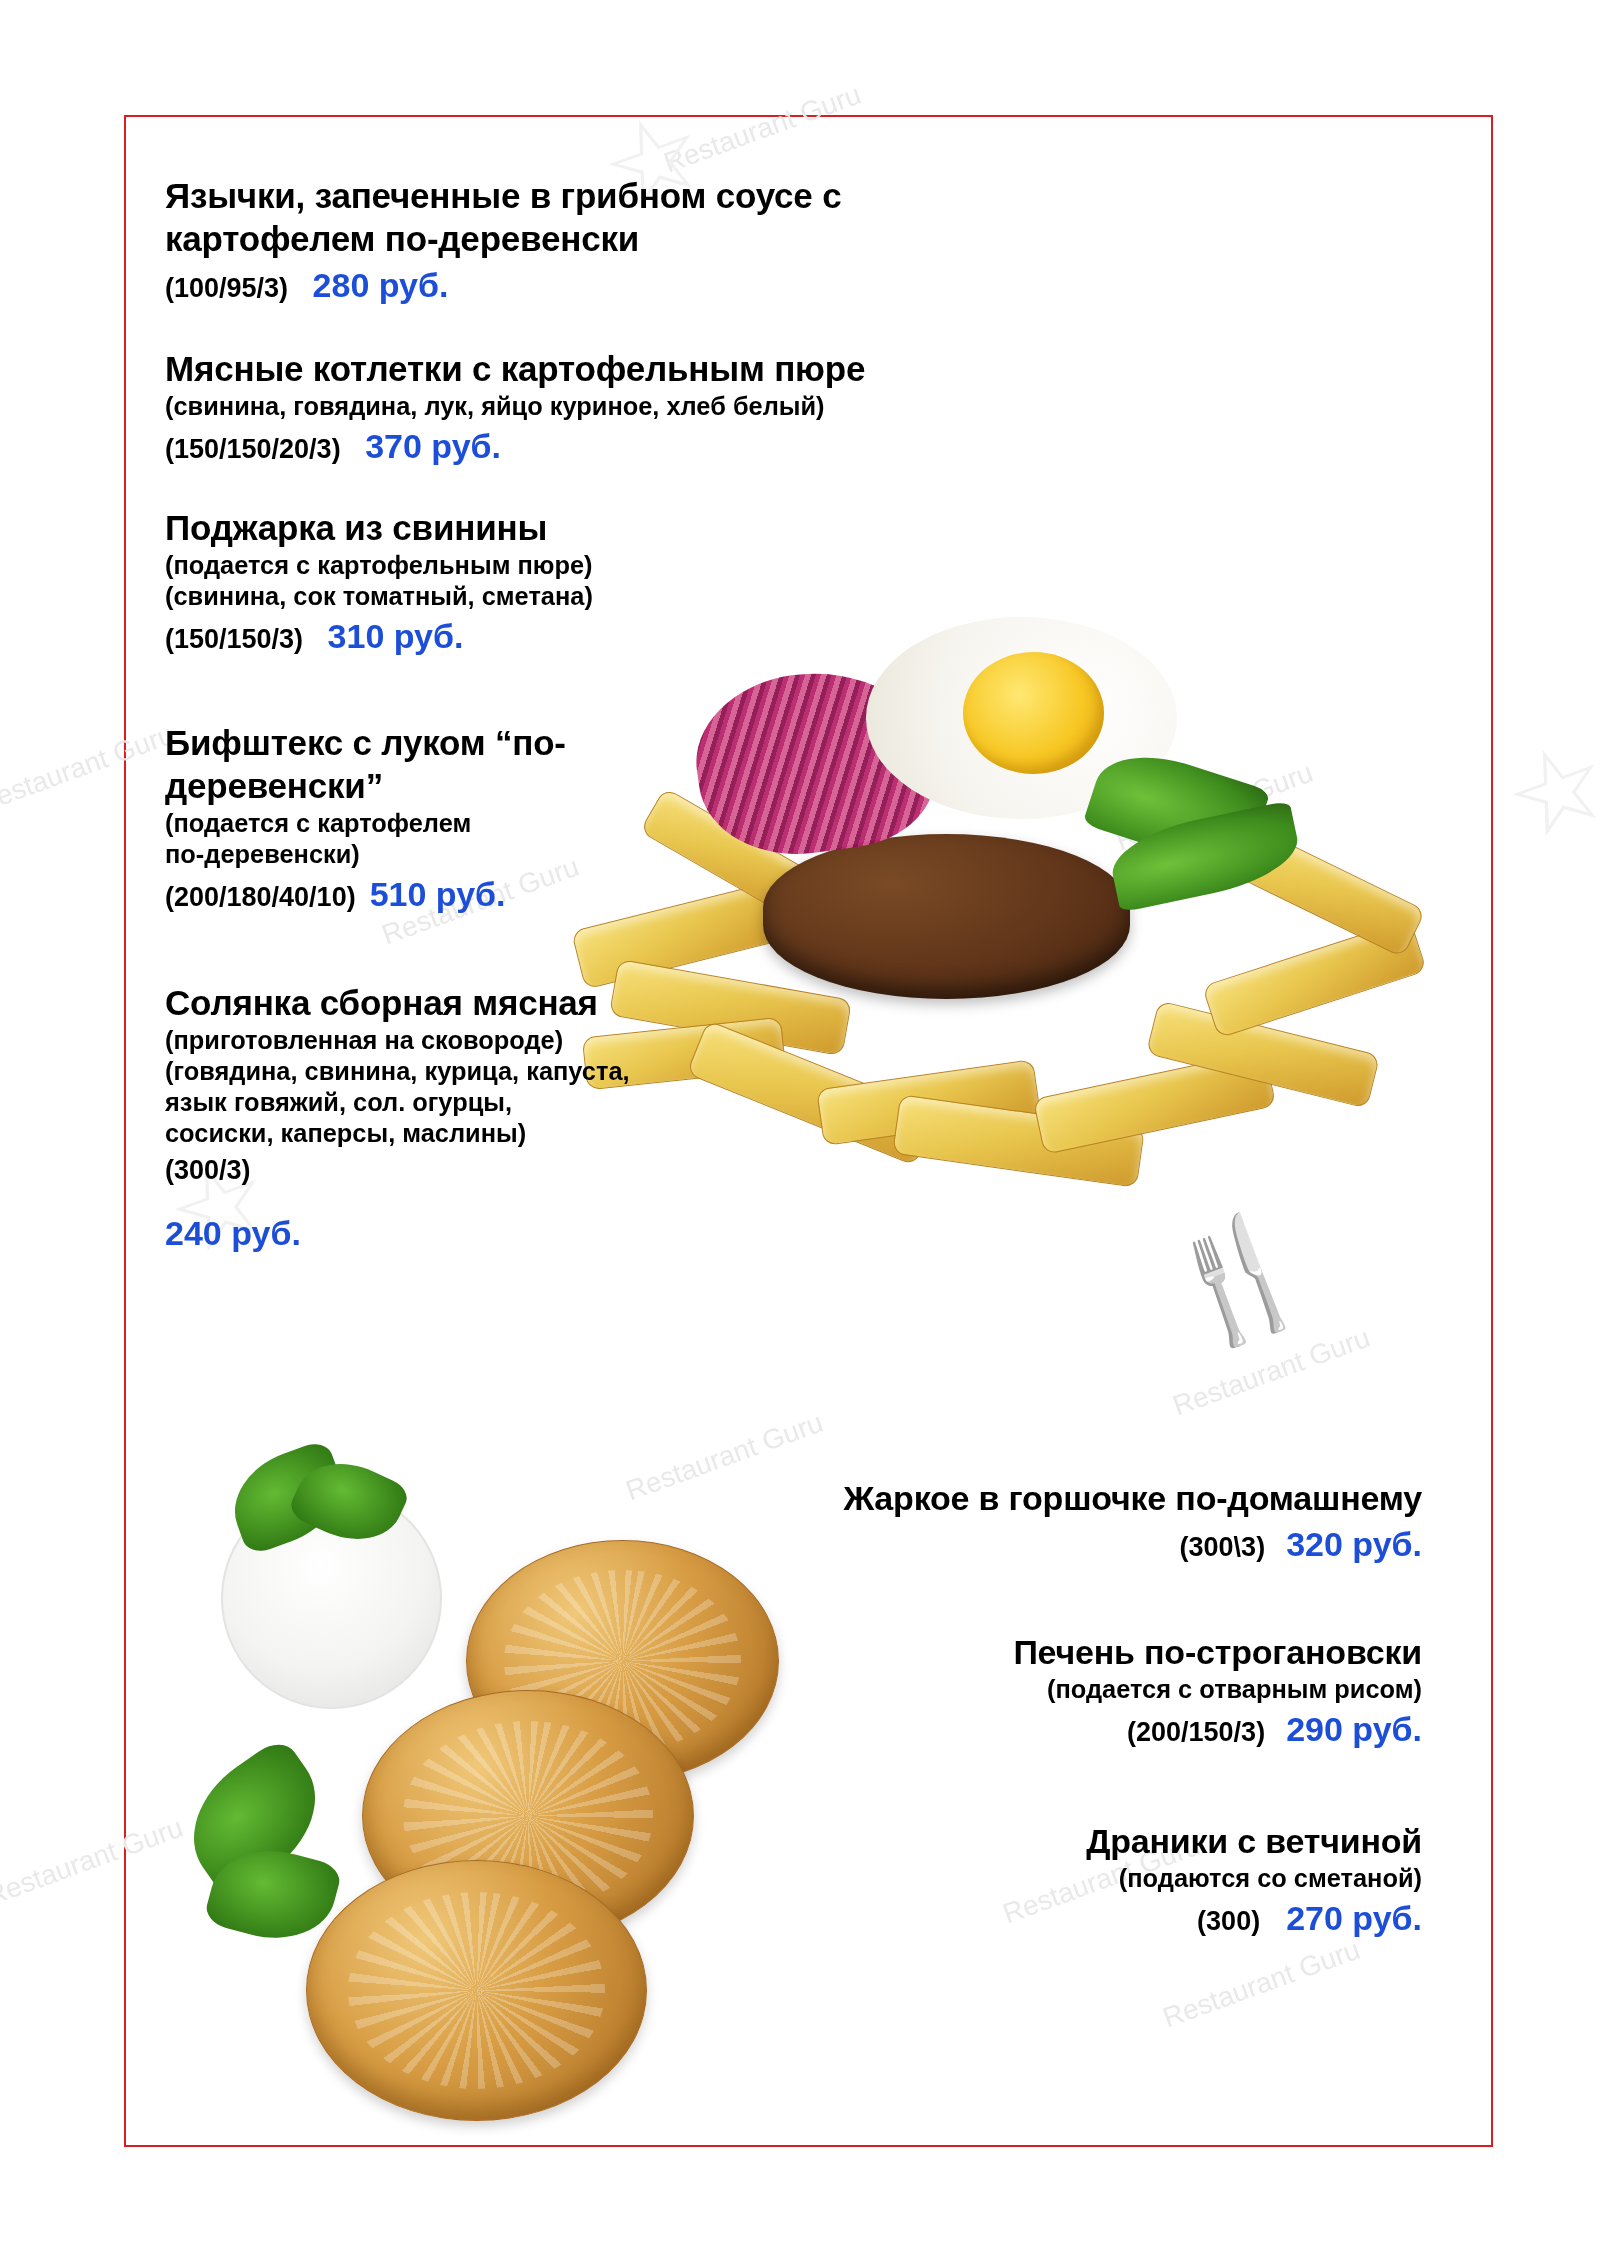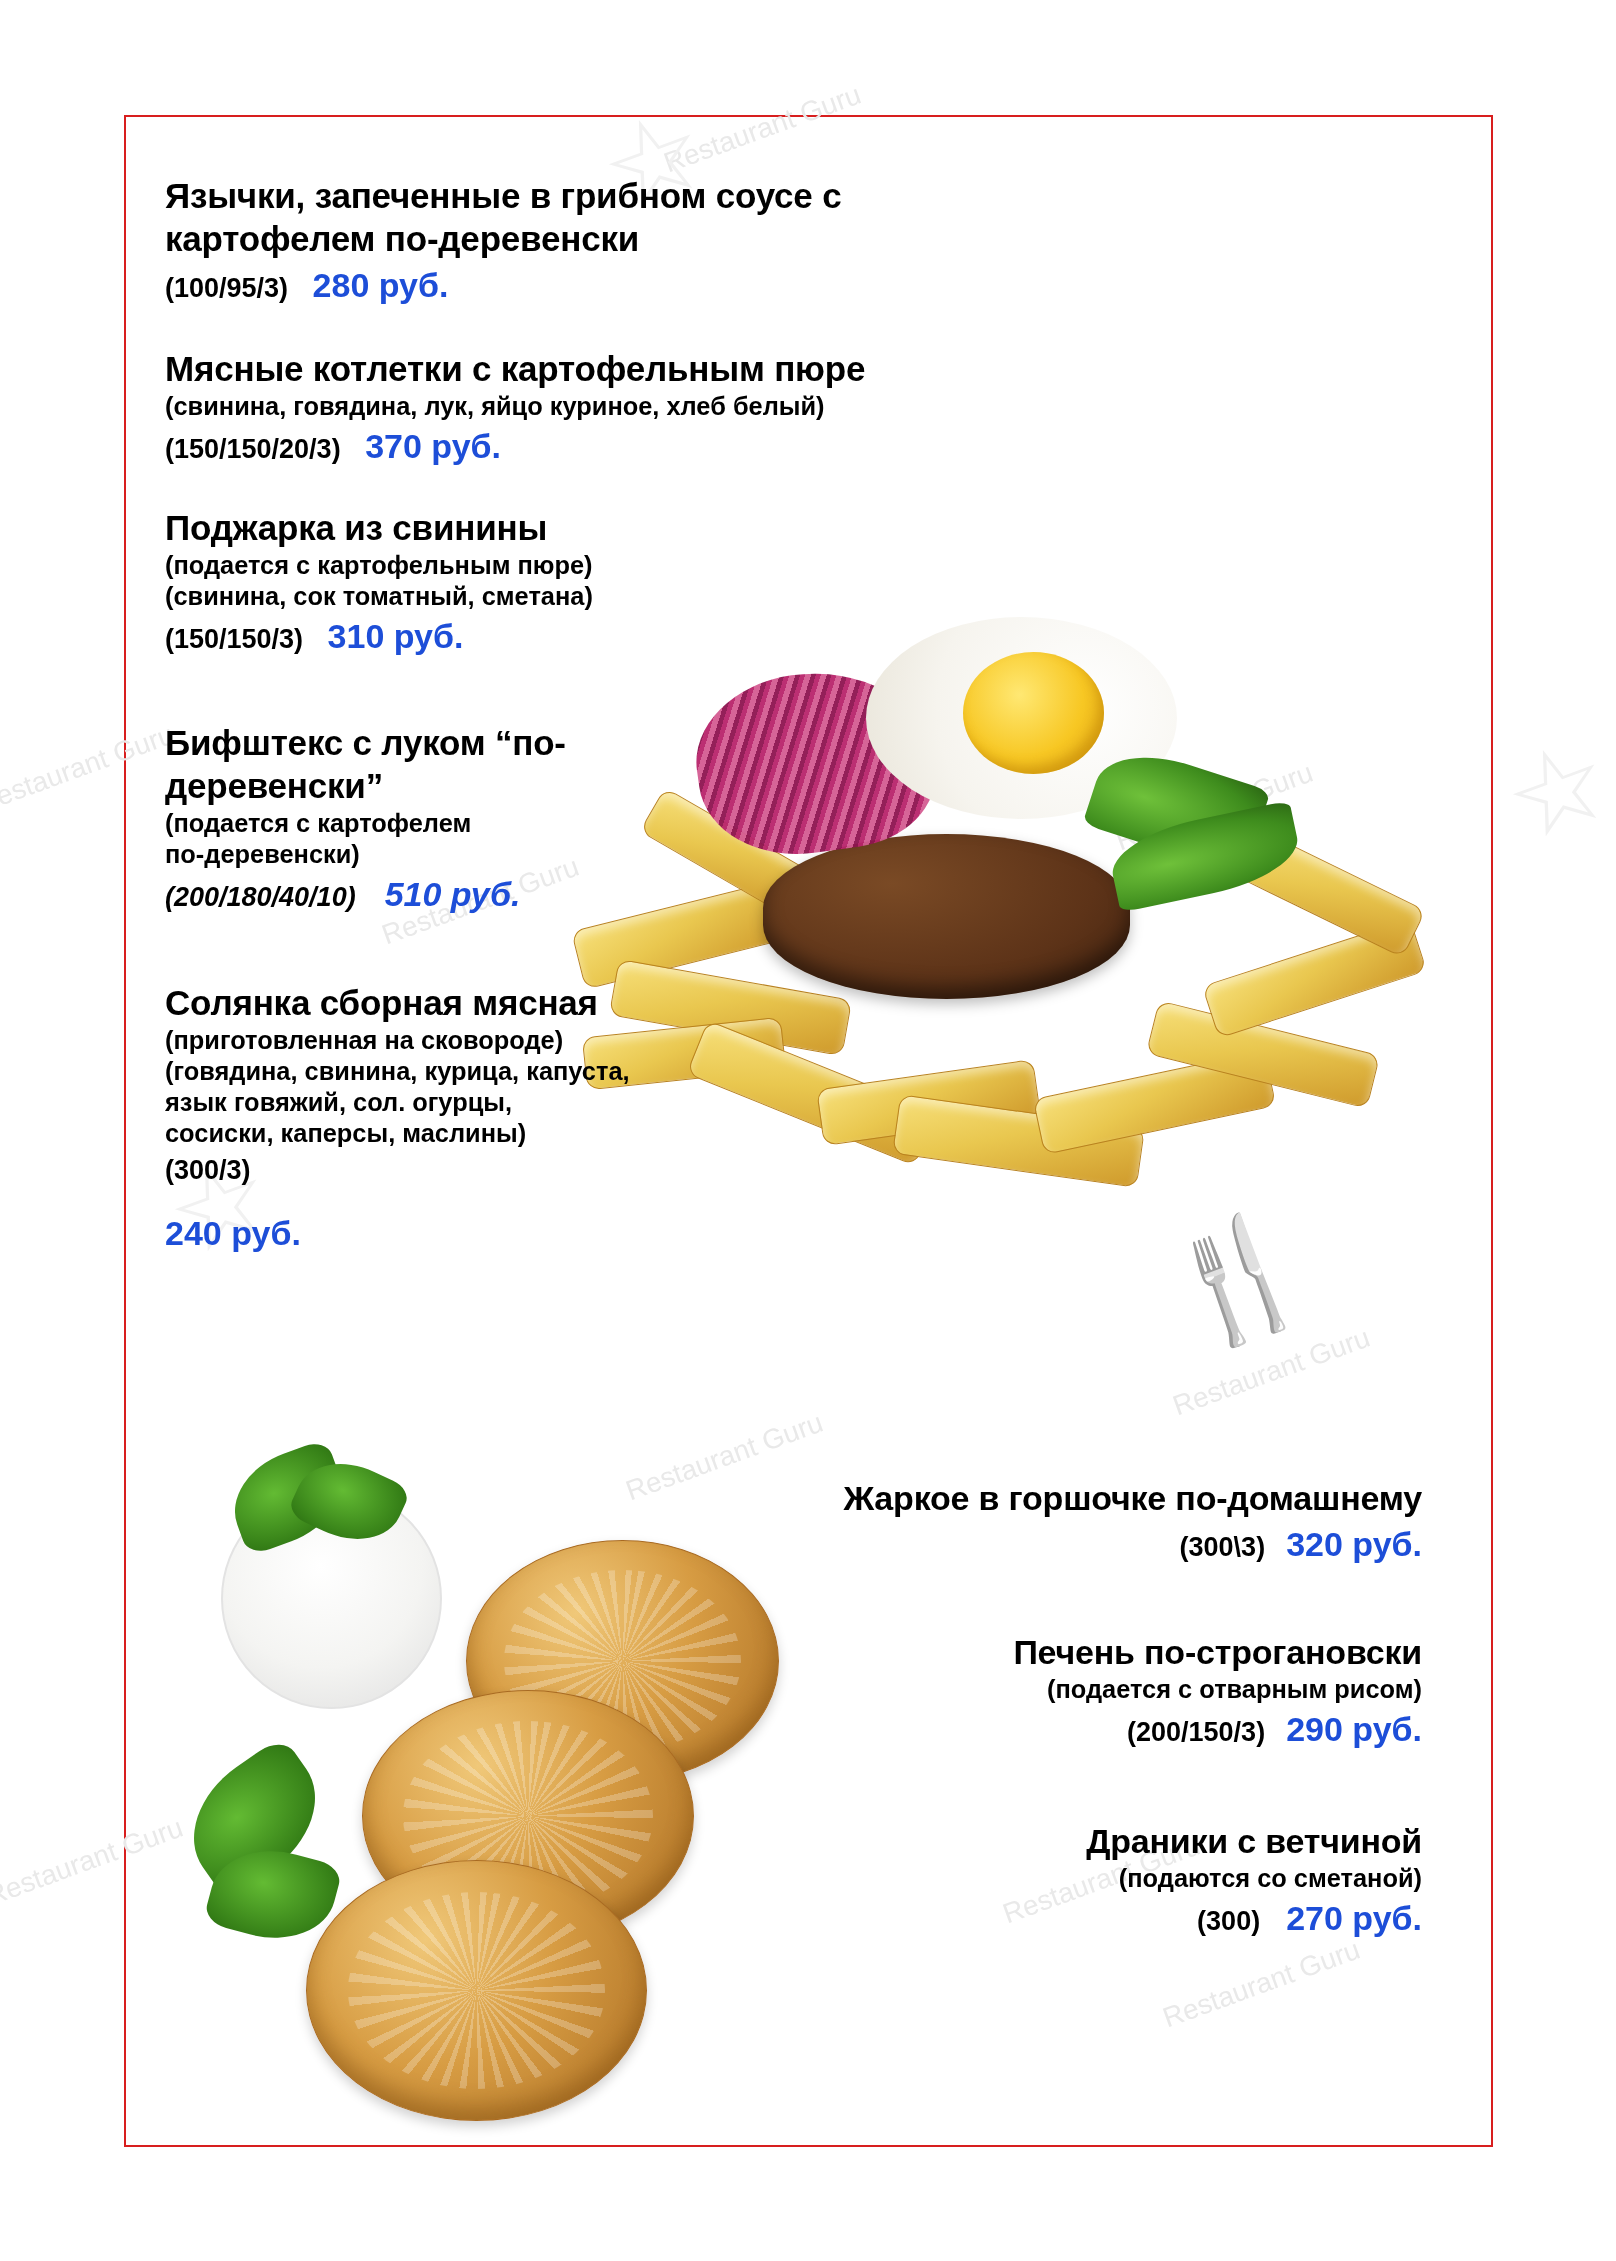--- a/index.html
+++ b/index.html
@@ -354,21 +354,21 @@
         <div class="price-row">
           <span class="weight">(150/150/3)</span>
           <span class="price">310 руб.</span>
         </div>
       </div>
 
       <div class="dish" style="margin-bottom:68px;">
         <div class="dish-name" style="max-width:405px;">Бифштекс с луком “по-деревенски”</div>
         <div class="dish-sub">(подается с картофелем</div>
         <div class="dish-sub">по-деревенски)</div>
-        <div class="price-row" style="gap:29px;font-style:italic;">
+        <div class="price-row" style="gap:14px;">
           <span class="weight">(200/180/40/10)</span>
           <span class="price">510 руб.</span>
         </div>
       </div>
 
       <div class="dish">
         <div class="dish-name">Солянка сборная мясная</div>
         <div class="dish-sub">(приготовленная на сковороде)</div>
         <div class="dish-sub">(говядина, свинина, курица, капуста,</div>
         <div class="dish-sub">язык говяжий, сол. огурцы,</div>

